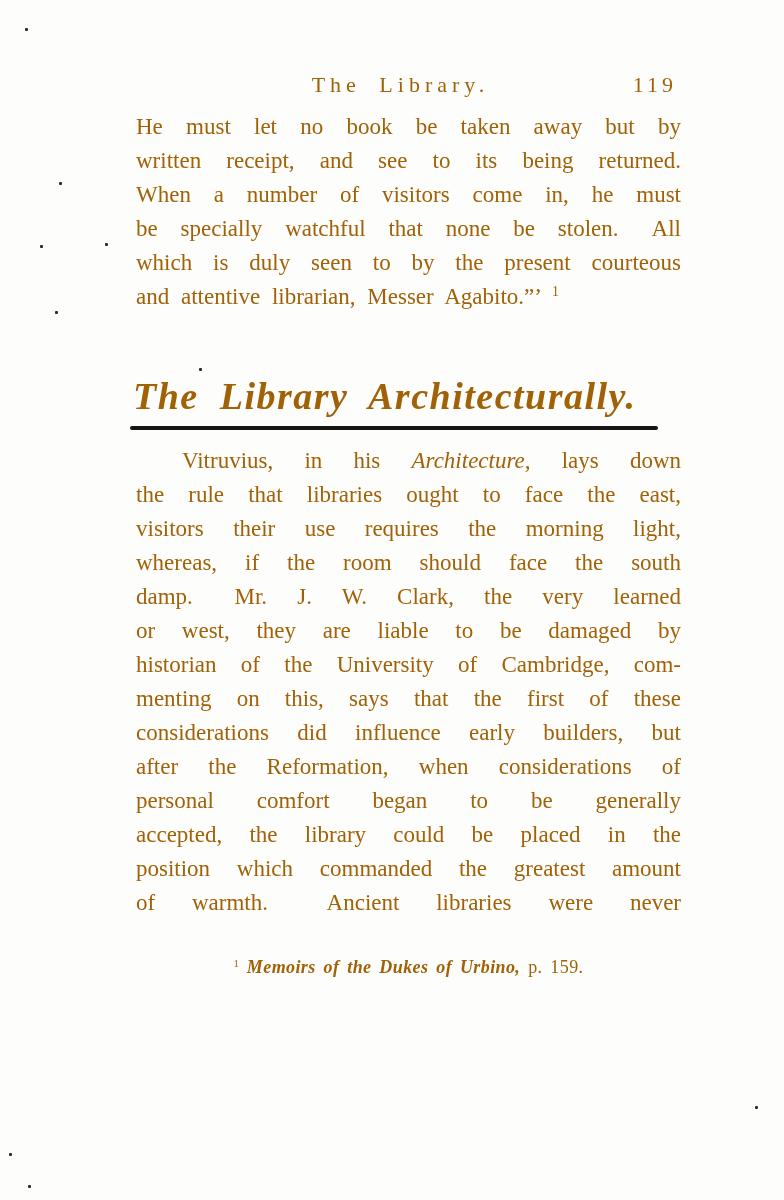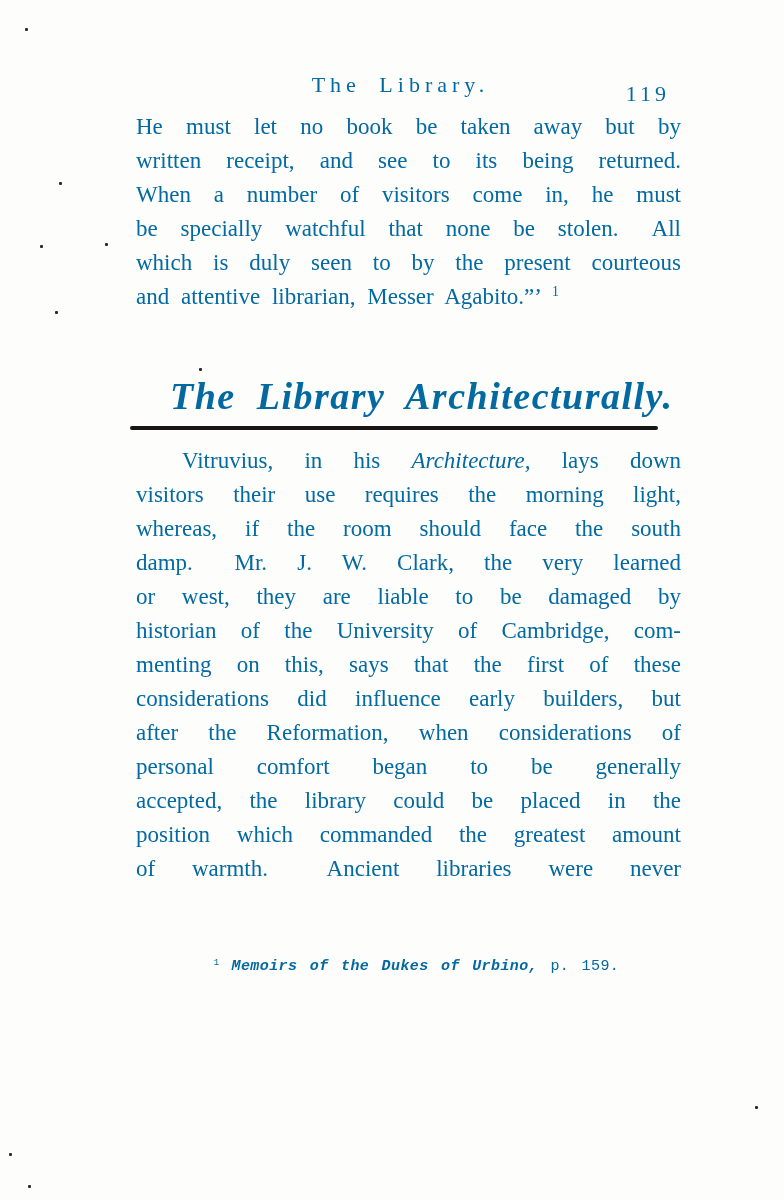--- a/index.html
+++ b/index.html
@@ -2,58 +2,57 @@
 <html><head>
 <meta charset="utf-8">
 <style>
   html,body{margin:0;padding:0;background:#ffffff;}
   .page{
     position:relative;
     width:784px;height:1200px;
     background:#fdfdfc;
     overflow:hidden;
     font-family:"Liberation Serif","DejaVu Serif",serif;
-    color:#0369a1;
+    color:#a16207;
   }
   
   .running-header{position:absolute;top:68px;left:136px;width:545px;height:34px;}
   .header-title{
     position:absolute;left:-16px;right:0;text-align:center;
     font-size:22px;letter-spacing:5px;word-spacing:8px;line-height:34px;
   }
   .page-number{
-    position:absolute;right:11px;top:0;
-    font-size:22px;letter-spacing:4px;line-height:34px;margin-top:9px;
+    position:absolute;right:4px;top:0;
+    font-size:22px;letter-spacing:4px;line-height:34px;
   }
   
   .textblock{position:absolute;left:136px;width:545px;font-size:23px;}
   .textblock .line{
     height:34px;line-height:34px;white-space:normal;
     text-align:justify;text-align-last:justify;
   }
   .textblock .line.loose{text-align-last:left;word-spacing:6px;}
   .para-opening{top:110px;}
   .para-body{top:444px;}
   .para-body .line:first-child{text-indent:46px;}
   sup{font-size:60%;vertical-align:baseline;position:relative;top:-0.55em;letter-spacing:0;}
   i{font-style:italic;}
   
   .section-heading{
     position:absolute;top:376px;left:133px;
     font-size:38px;font-style:italic;font-weight:bold;
     letter-spacing:1.5px;word-spacing:10px;line-height:1.1;
     white-space:nowrap;
-    margin-left:37px;
   }
   .heading-rule{
     position:absolute;top:426px;left:130px;width:528px;height:4px;
     background:#171615;border-radius:2px;
   }
   
-  .footnote{position:absolute;top:952px;left:144px;width:545px;font-size:15px;font-family:Liberation Mono, monospace;}
+  .footnote{position:absolute;top:952px;left:136px;width:545px;font-size:18px;}
   .footnote .line{
     height:30px;line-height:30px;
     text-align:center;text-align-last:center;
     letter-spacing:0.4px;word-spacing:3px;
   }
   .footnote i{font-weight:600;}
   
   .speck{
     position:absolute;width:3px;height:3px;background:#2a2a2a;
     border-radius:1px;display:block;
@@ -76,20 +75,21 @@
       <div class="line">be specially watchful that none be stolen.  All</div>
       <div class="line">which is duly seen to by the present courteous</div>
       <div class="line loose">and attentive librarian, Messer Agabito.”’ <sup>1</sup></div>
     </div>
 
   <div class="section-heading">The Library Architecturally.</div>
   <div class="heading-rule"></div>
 
   <div class="textblock para-body">
       <div class="line">Vitruvius, in his <i>Architecture,</i> lays down</div>
+      <div class="line">the rule that libraries ought to face the east,</div>
       <div class="line">visitors their use requires the morning light,</div>
       <div class="line">whereas, if the room should face the south</div>
       <div class="line">damp.  Mr. J. W. Clark, the very learned</div>
       <div class="line">or west, they are liable to be damaged by</div>
       <div class="line">historian of the University of Cambridge, com-</div>
       <div class="line">menting on this, says that the first of these</div>
       <div class="line">considerations did influence early builders, but</div>
       <div class="line">after the Reformation, when considerations of</div>
       <div class="line">personal comfort began to be generally</div>
       <div class="line">accepted, the library could be placed in the</div>

